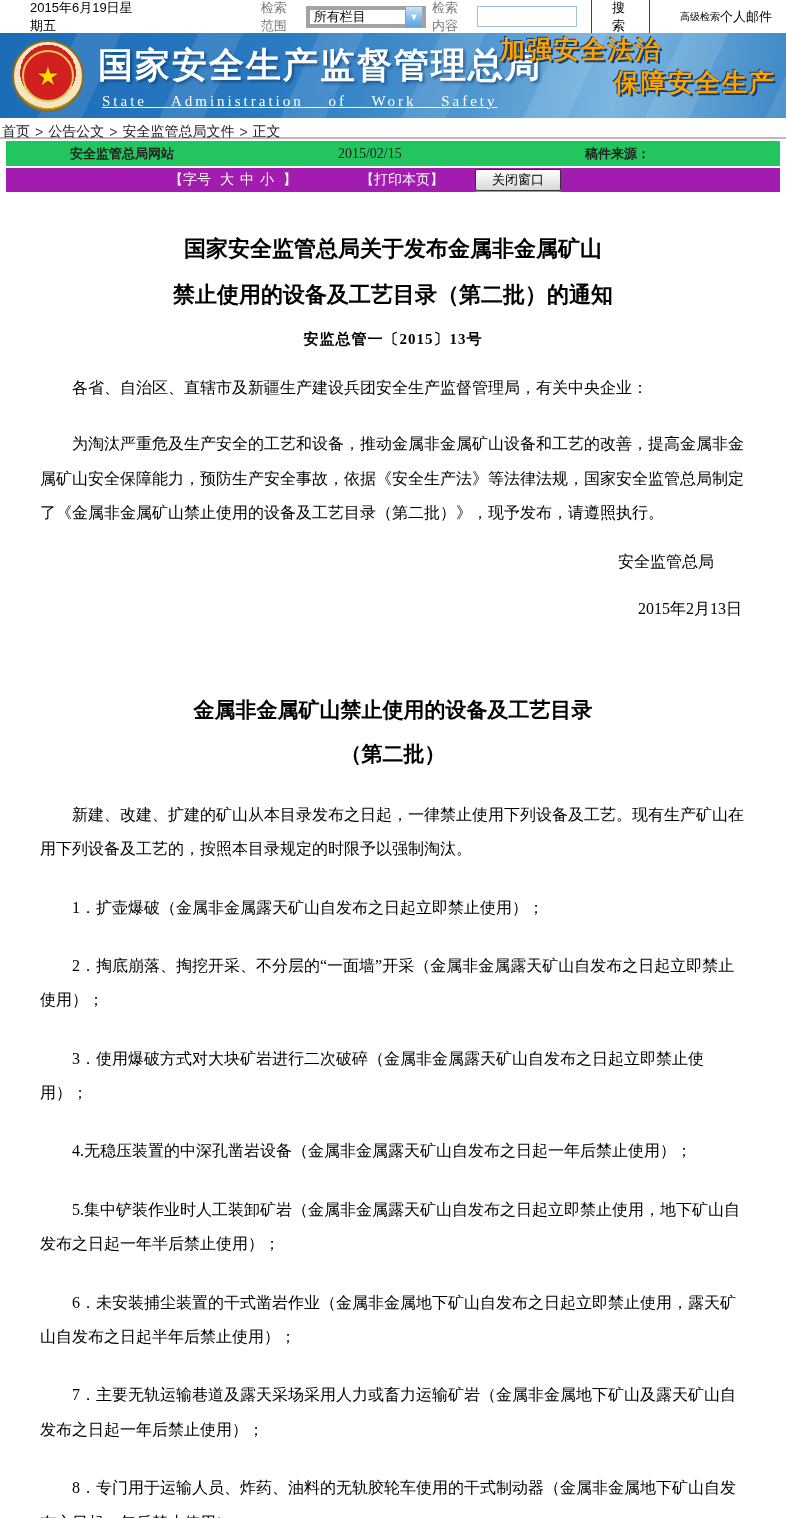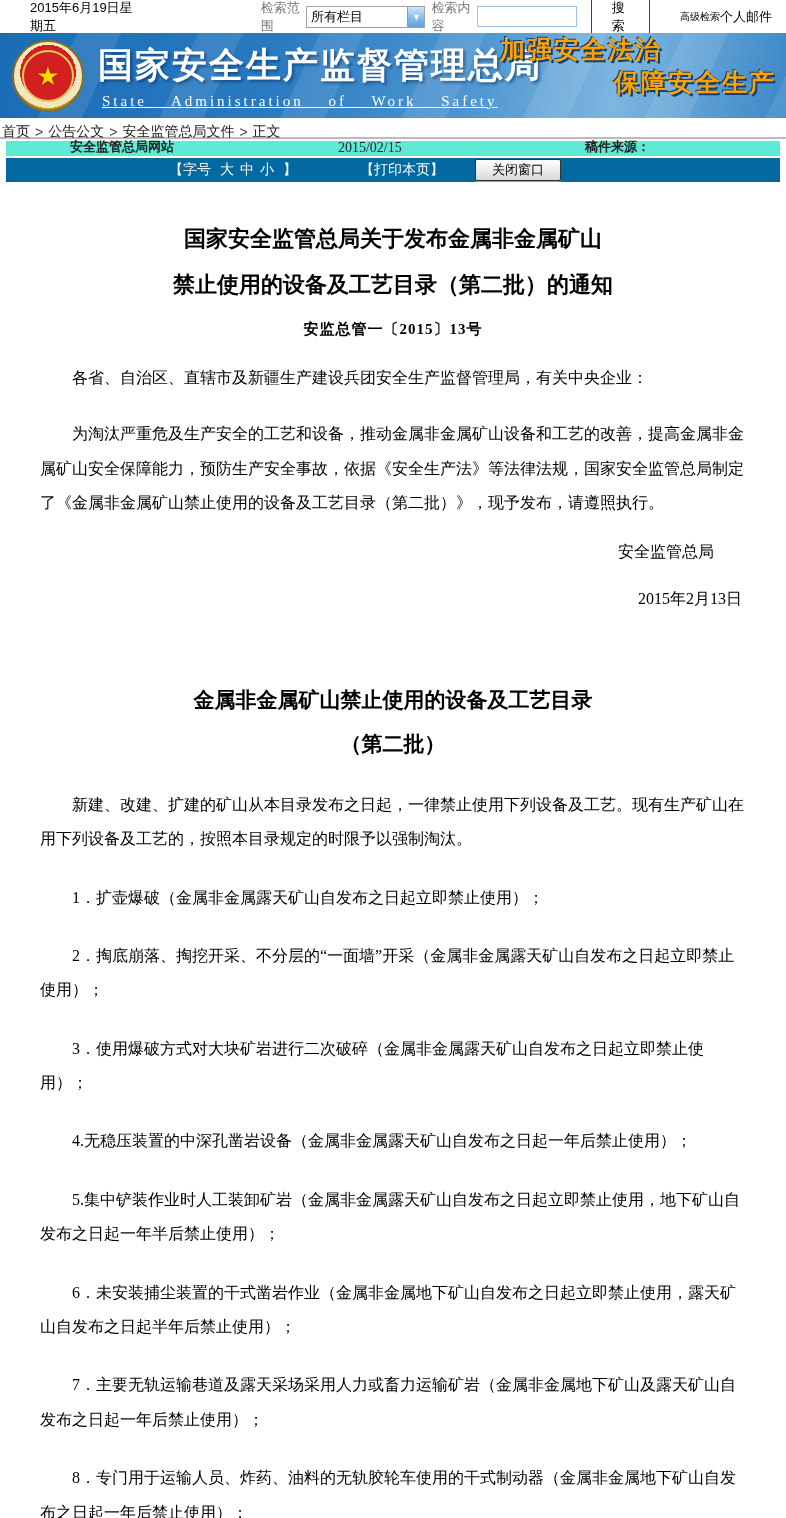--- a/index.html
+++ b/index.html
@@ -7,21 +7,21 @@
   body {
     width:786px; height:1518px; margin:0 auto; position:relative;
     font-family:"Liberation Sans","DejaVu Sans",sans-serif;
     overflow:hidden; font-size:13px; color:#000;
   }
   
   .topbar { height:33px; display:flex; align-items:center; padding:0 14px 0 30px; background:#fff; }
   .topbar .date { font-size:13px; color:#000; }
   .search-area { display:flex; align-items:center; margin-left:120px; gap:6px; }
   .lbl { color:#777; font-size:13px; }
-  .selectbox { width:158px; height:22px; border:1px solid #a3a3a3; background:#fff; display:flex; align-items:center; cursor:pointer;gap:24px; }
+  .selectbox { width:158px; height:22px; border:4px solid #a3a3a3; background:#fff; display:flex; align-items:center; cursor:pointer;gap:24px; }
   .selectbox .val { flex:1; padding-left:4px; font-size:13px; color:#000; }
   .dd-btn { width:17px; height:20px; background:linear-gradient(#cde5fb,#8cc0ec 50%,#5ea1dd); border-left:1px solid #7f9db9; display:flex; align-items:center; justify-content:center; color:#fff; font-size:9px; }
   .search-input { width:100px; height:21px; border:1px solid #9fc1e2; outline:none; font-size:13px; padding:0 3px; }
   .search-btn { margin-left:8px; padding:2px 13px; font-size:13px; background:#fff; border:1px solid #444; border-radius:2px; cursor:pointer; letter-spacing:4px; }
   .toplink { font-size:10px; color:#000; text-decoration:none; cursor:pointer; margin-left:24px; white-space:nowrap; }
   .mail { margin-left:auto; font-size:13px; cursor:pointer; }
   
   .banner { height:85px; position:relative; display:flex; align-items:center;
     background:linear-gradient(100deg,#1b6cb7 0%,#2a7ac1 35%,#4e96d0 60%,#7db6e0 78%,#3c88c6 100%); overflow:hidden; }
   .banner::after { content:""; position:absolute; inset:0;
@@ -36,26 +36,26 @@
   .org-en { color:#fff; font-size:15px; letter-spacing:3px; word-spacing:18px; margin-top:4px; padding-left:4px; font-family:"Liberation Serif","DejaVu Serif",serif;text-decoration:underline; }
   .slogans { position:absolute; right:14px; top:0; z-index:1; text-align:right; }
   .slogan { font-size:25px; font-weight:bold; color:#ffa200; letter-spacing:2px; text-shadow:2px 2px 0 #14406e, -1px -1px 0 #14406e; font-family:"Liberation Serif","DejaVu Serif",serif; }
   .slogan.s2 { margin-top:0; margin-right:-4px; }
   .slogan.s1 { margin-right:110px; }
   
   .breadcrumb { height:21px; display:flex; align-items:center; padding:8px 10px 0 2px; font-size:14px; color:#222; border-bottom:2px solid #bbb; }
   .breadcrumb .crumb { cursor:pointer; }
   .breadcrumb .sep { margin:0 5px; color:#444; }
   
-  .meta-bar { height:15px; margin:2px 6px 0 6px; background:#5eead4; display:flex; align-items:flex-end; font-size:13px; color:#222; }
+  .meta-bar { height:25px; margin:2px 6px 0 6px; background:#22c55e; display:flex; align-items:center; font-size:13px; color:#222; }
   .meta-bar .m-site { width:30%; text-align:center; font-weight:bold; }
   .meta-bar .m-date { width:34%; text-align:center; font-family:"Liberation Serif","DejaVu Serif",serif; font-size:14px; }
   .meta-bar .m-src { width:30%; text-align:center; font-weight:bold; }
   
-  .toolbar { height:24px; margin:2px 6px 0 6px; background:#0369a1; display:flex; align-items:center; color:#fff; font-size:14px; padding-left:160px; }
+  .toolbar { height:24px; margin:2px 6px 0 6px; background:#a21caf; display:flex; align-items:center; color:#fff; font-size:14px; padding-left:160px; }
   .toolbar .fs-group { display:flex; align-items:center; }
   .toolbar .fs-group span { margin:0 3px; }
   .toolbar .fs-opt { cursor:pointer; }
   .toolbar .print { margin-left:60px; cursor:pointer; }
   .btn-classic { background:linear-gradient(#ffffff,#e9e9e9 60%,#d8d8d8); border:1px solid #333; border-radius:2px; font-size:13px; padding:1px 16px; cursor:pointer; color:#000; box-shadow:0 1px 0 #999; }
   .toolbar .btn-classic { margin-left:31px; }
   
   .content { padding:20px 40px 30px 40px; font-family:"Liberation Serif","DejaVu Serif",serif; font-size:16px; color:#000; min-height:1140px; }
   .doc-title { text-align:center; font-size:22px; font-weight:bold; line-height:46px; margin-top:14px; }
   .doc-no { text-align:center; font-size:15px; font-weight:bold; margin-top:12px; letter-spacing:1px; }

